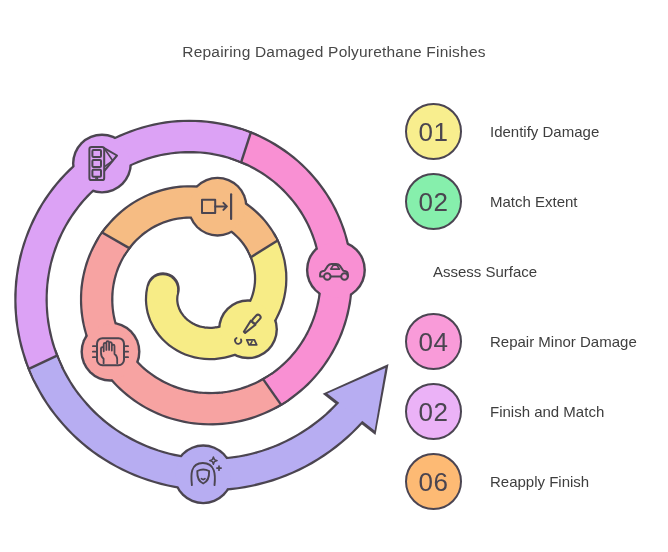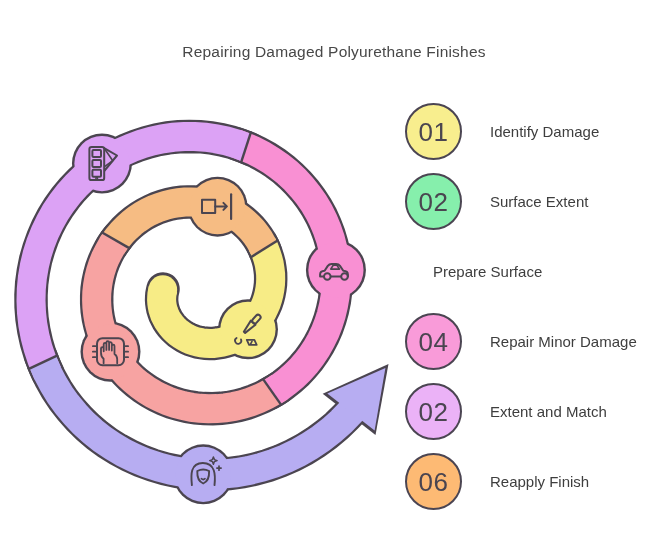--- a/index.html
+++ b/index.html
@@ -110,36 +110,36 @@
     <div class="step">
       <div class="badge" style="background-color: rgb(248, 238, 142);">
           <span>01</span>
         </div>
       <div class="label">Identify Damage</div>
     </div>
     <div class="step">
       <div class="badge" style="background-color: #86efac;">
           <span>02</span>
         </div>
-      <div class="label">Surface Extent</div>
+      <div class="label">Match Extent</div>
     </div>
     <div class="step">
-      <div class="label">Prepare Surface</div>
+      <div class="label">Assess Surface</div>
     </div>
     <div class="step">
       <div class="badge" style="background-color: rgb(249, 155, 217); text-align: center;">
           <span>04</span>
         </div>
       <div class="label">Repair Minor Damage</div>
     </div>
     <div class="step">
       <div class="badge" style="background-color: rgb(235, 178, 247);">
           <span>02</span>
         </div>
-      <div class="label">Extent and Match</div>
+      <div class="label">Finish and Match</div>
     </div>
     <div class="step">
       <div class="badge" style="background-color: #fdba74;">
           <span>06</span>
         </div>
       <div class="label">Reapply Finish</div>
     </div>
   </div>
 </div>
 

